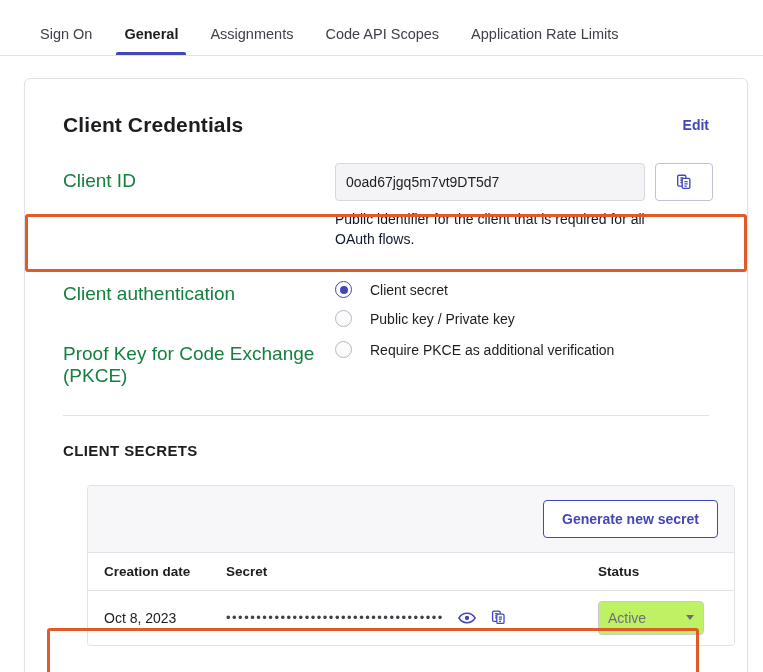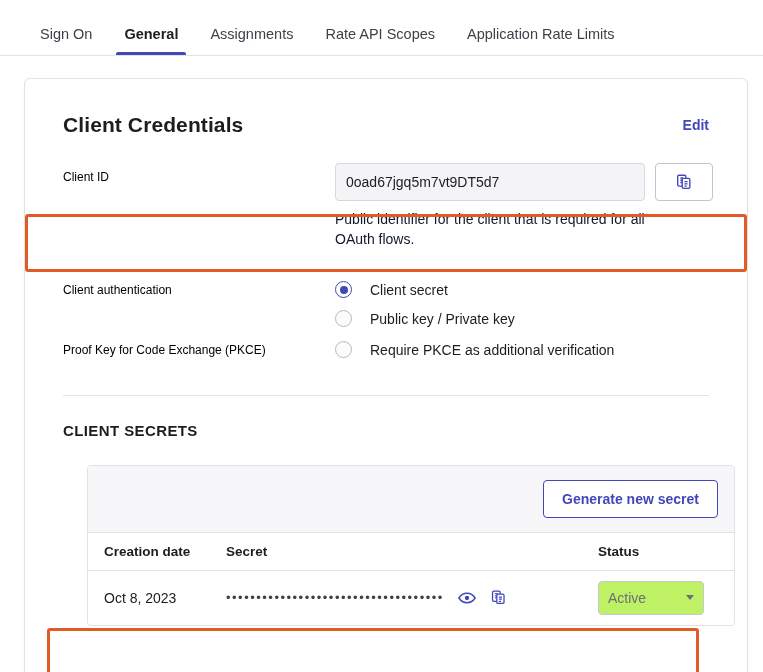--- a/index.html
+++ b/index.html
@@ -79,22 +79,22 @@
   }
 
   
   .row {
     display: flex;
     align-items: flex-start;
   }
   .row-label {
     width: 272px;
     flex: 0 0 272px;
-    font-size: 12px;
-    color: #000000;
+    font-size: 19px;
+    color: #15803d;
     padding-top: 7px;
   }
   .row-field { flex: 1 1 auto; }
 
   
   .hl-box {
     position: absolute;
     border: 3px solid #e05b28;
     border-radius: 3px;
     pointer-events: none;
@@ -298,21 +298,21 @@
   <div class="tab">
     <span>Sign On</span>
   </div>
   <div class="tab active">
     <span>General</span>
   </div>
   <div class="tab">
     <span>Assignments</span>
   </div>
   <div class="tab">
-    <span>Rate API Scopes</span>
+    <span>Code API Scopes</span>
   </div>
   <div class="tab">
     <span>Application Rate Limits</span>
   </div>
 </div>
 
 <div class="card-wrap">
   <div class="card">
 
     <div class="card-head">

